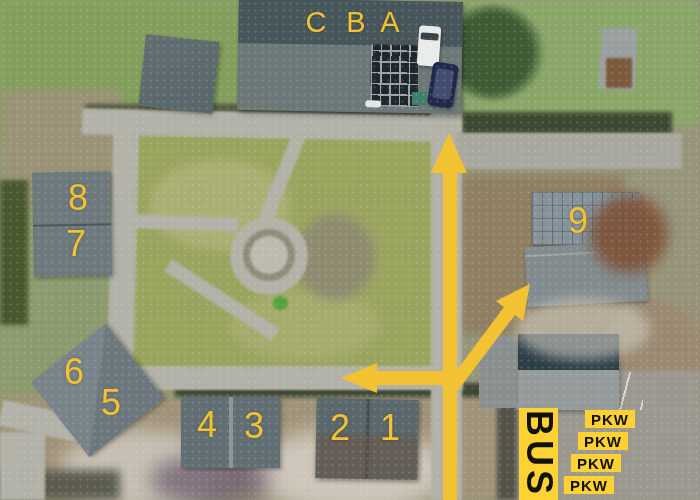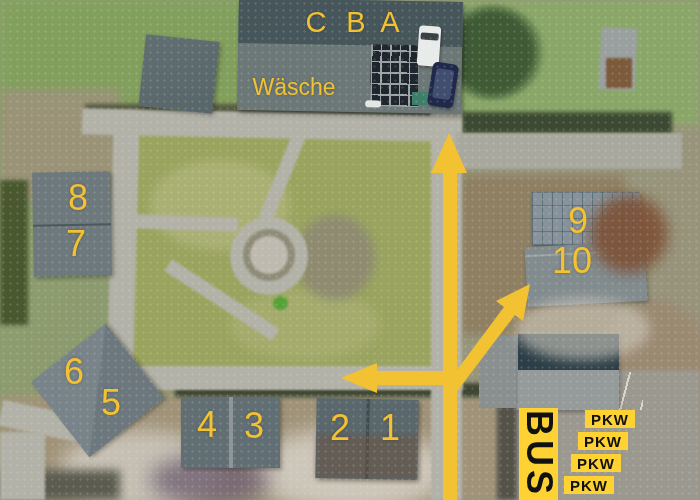--- a/index.html
+++ b/index.html
@@ -152,26 +152,24 @@
 
   <svg id="arrows" width="700" height="500" viewBox="0 0 700 500">
     <polygon style="fill:var(--annotation);" points="443,500 443,173 431,173 449,133 467,173 457,173 457,500"></polygon>
     <polygon style="fill:var(--annotation);" points="453,371 377,371 377,363 341,378 377,393 377,385 453,385"></polygon>
     <polygon style="fill:var(--annotation);" points="445,386 504,307 496,301 530,284 523,321 515,315 455,394"></polygon>
   </svg>
 
   <span class="lbl lbl-letter" style="left:316px;top:22px;">C</span>
   <span class="lbl lbl-letter" style="left:356px;top:22px;">B</span>
   <span class="lbl lbl-letter" style="left:390px;top:22px;">A</span>
-  <span class="lbl lbl-word" style="left:294px;top:87px;">Wäsche</span>
 
   <span class="lbl lbl-num" style="left:78px;top:198px;">8</span>
   <span class="lbl lbl-num" style="left:76px;top:244px;">7</span>
   <span class="lbl lbl-num" style="left:578px;top:221px;">9</span>
-  <span class="lbl lbl-num" style="left:572px;top:261px;">10</span>
   <span class="lbl lbl-num" style="left:74px;top:372px;">6</span>
   <span class="lbl lbl-num" style="left:111px;top:403px;">5</span>
   <span class="lbl lbl-num" style="left:207px;top:425px;">4</span>
   <span class="lbl lbl-num" style="left:254px;top:426px;">3</span>
   <span class="lbl lbl-num" style="left:340px;top:428px;">2</span>
   <span class="lbl lbl-num" style="left:390px;top:428px;">1</span>
 
   <div class="signbox" style="left:519px;top:408px;width:39px;height:92px;">
     <span class="bus-text">BUS</span>
   </div>

